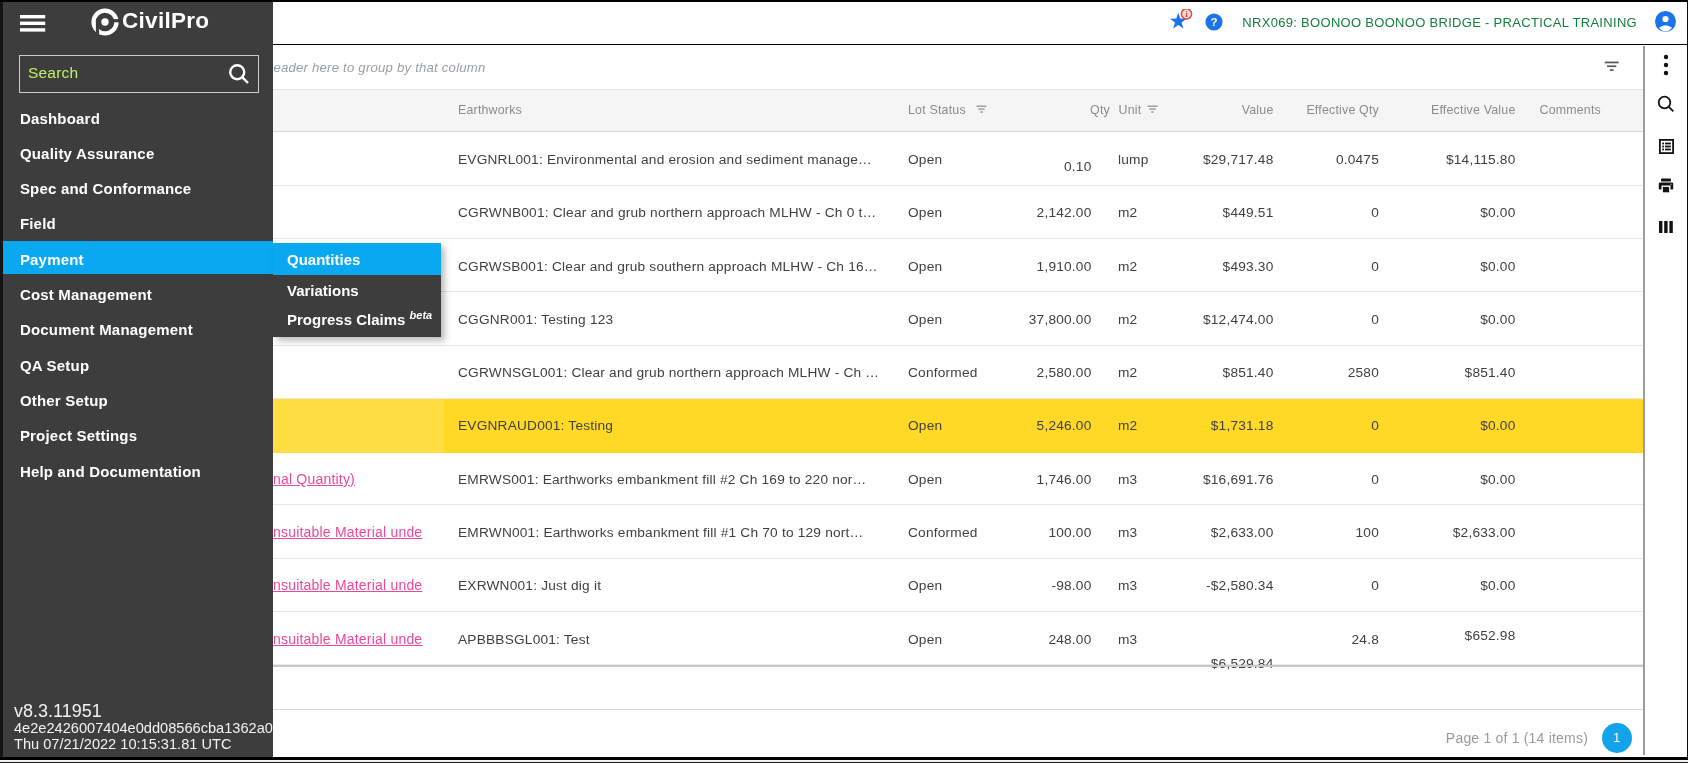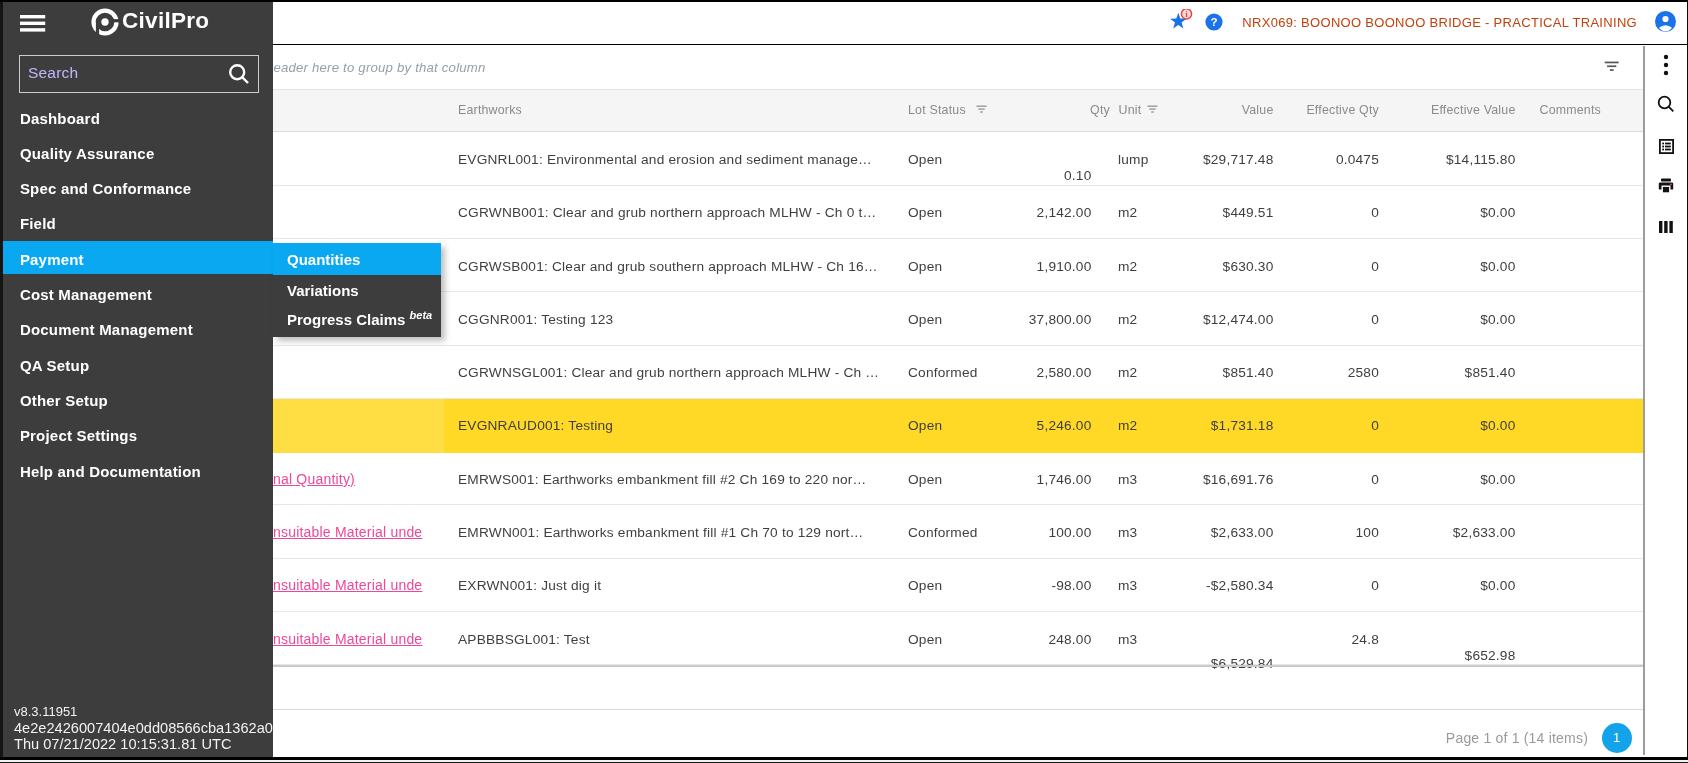--- a/index.html
+++ b/index.html
@@ -20,21 +20,21 @@
 <svg style="position:absolute;left:1168.5px;top:8.6px;" width="28" height="24" viewBox="0 0 28 24">
   <path d="M9.3 3.8 L11.3 9.6 L17.5 9.7 L12.6 13.5 L14.4 19.4 L9.3 15.9 L4.2 19.4 L6.0 13.5 L1.1 9.7 L7.3 9.6 Z" fill="#1a73e8"></path>
   <circle cx="17.5" cy="4.9" r="5.1" fill="#fbdbdb" stroke="#e8413d" stroke-width="1.5"></circle>
   <text x="17.5" y="8" font-size="9" font-weight="700" fill="#e8413d" text-anchor="middle" font-family="Liberation Serif,serif">i</text>
 </svg>
 
 <svg style="position:absolute;left:1205px;top:12.5px;" width="18" height="18" viewBox="0 0 18 18">
   <circle cx="9" cy="9" r="8.6" fill="#1a73e8"></circle>
   <text x="9" y="13.2" font-size="11.5" font-weight="700" fill="#fff" text-anchor="middle" font-family="Liberation Sans,sans-serif">?</text>
 </svg>
-<div style="position:absolute;right:51px;top:21.5px;transform:translateY(-50%);font-size:13px;letter-spacing:.3px;color:#c2410c;white-space:nowrap;">NRX069: BOONOO BOONOO BRIDGE - PRACTICAL TRAINING</div>
+<div style="position:absolute;right:51px;top:21.5px;transform:translateY(-50%);font-size:13px;letter-spacing:.3px;color:#15803d;white-space:nowrap;">NRX069: BOONOO BOONOO BRIDGE - PRACTICAL TRAINING</div>
 
 <svg style="position:absolute;left:1655px;top:10.5px;" width="21" height="21" viewBox="0 0 21 21">
   <circle cx="10.5" cy="10.5" r="10.5" fill="#1a73e8"></circle>
   <circle cx="10.5" cy="8" r="3.1" fill="#fff"></circle>
   <path d="M3.9 16.8 Q10.5 11.6 17.1 16.8 Q14.2 20.4 10.5 20.4 Q6.8 20.4 3.9 16.8Z" fill="#fff"></path>
 </svg>
 
 <div style="position:absolute;left:173.7px;top:67px;transform:translateY(-50%);font-style:italic;font-size:13.2px;color:#95a0aa;white-space:nowrap;letter-spacing:.2px;">Drag a column header here to group by that column</div>
 
 <svg style="position:absolute;left:1604px;top:61px;" width="16" height="12" viewBox="0 0 16 12">
@@ -59,39 +59,39 @@
     <rect x="4.2" y="6.3" width="2.6" height="1.4" fill="#9a9a9a"></rect>
   </svg>
 <div class="hr" style="right:414.5px;top:110px;">Value</div>
 <div class="hr" style="right:309px;top:110px;margin-left:43px;">Effective Qty</div>
 <div class="hr" style="right:172.5px;top:110px;">Effective Value</div>
 <div class="hl" style="left:1539.5px;top:110px;">Comments</div>
 
 <div style="position:absolute;left:4px;top:132.40px;width:1639.50px;height:53.28px;border-bottom:1px solid #e7e7e7;"></div>
 <div class="cl" style="left:458px;top:159.04px;">EVGNRL001: Environmental and erosion and sediment manage…</div>
 <div class="cl" style="left:908px;top:159.04px;">Open</div>
-<div class="cr" style="right:596.5px;top:175px;">0.10</div>
+<div class="cr" style="right:596.5px;top:166px;">0.10</div>
 <div class="cl" style="left:1118px;top:159.04px;">lump</div>
 <div class="cr" style="right:414.5px;top:159.04px;">$29,717.48</div>
 <div class="cr" style="right:309px;top:159.04px;">0.0475</div>
 <div class="cr" style="right:172.5px;top:159.04px;">$14,115.80</div>
 <div style="position:absolute;left:4px;top:185.68px;width:1639.50px;height:53.28px;border-bottom:1px solid #e7e7e7;"></div>
 <div class="cl" style="left:458px;top:212.32px;">CGRWNB001: Clear and grub northern approach MLHW - Ch 0 t…</div>
 <div class="cl" style="left:908px;top:212.32px;">Open</div>
 <div class="cr" style="right:596.5px;top:212.32px;">2,142.00</div>
 <div class="cl" style="left:1118px;top:212.32px;">m2</div>
 <div class="cr" style="right:414.5px;top:212.32px;">$449.51</div>
 <div class="cr" style="right:309px;top:212.32px;">0</div>
 <div class="cr" style="right:172.5px;top:212.32px;">$0.00</div>
 <div style="position:absolute;left:4px;top:238.96px;width:1639.50px;height:53.28px;border-bottom:1px solid #e7e7e7;"></div>
 <div class="cl" style="left:458px;top:265.60px;">CGRWSB001: Clear and grub southern approach MLHW - Ch 16…</div>
 <div class="cl" style="left:908px;top:265.60px;">Open</div>
 <div class="cr" style="right:596.5px;top:265.60px;">1,910.00</div>
 <div class="cl" style="left:1118px;top:265.60px;">m2</div>
-<div class="cr" style="right:414.5px;top:265.60px;">$630.30</div>
+<div class="cr" style="right:414.5px;top:265.60px;">$493.30</div>
 <div class="cr" style="right:309px;top:265.60px;">0</div>
 <div class="cr" style="right:172.5px;top:265.60px;">$0.00</div>
 <div style="position:absolute;left:4px;top:292.24px;width:1639.50px;height:53.28px;border-bottom:1px solid #e7e7e7;"></div>
 <div class="cl" style="left:458px;top:318.88px;">CGGNR001: Testing 123</div>
 <div class="cl" style="left:908px;top:318.88px;">Open</div>
 <div class="cr" style="right:596.5px;top:318.88px;">37,800.00</div>
 <div class="cl" style="left:1118px;top:318.88px;">m2</div>
 <div class="cr" style="right:414.5px;top:318.88px;">$12,474.00</div>
 <div class="cr" style="right:309px;top:318.88px;">0</div>
 <div class="cr" style="right:172.5px;top:318.88px;">$0.00</div>
@@ -139,21 +139,21 @@
 <div class="cr" style="right:309px;top:585.28px;">0</div>
 <div class="cr" style="right:172.5px;top:585.28px;">$0.00</div>
 <div style="position:absolute;left:4px;top:611.92px;width:1639.50px;height:53.28px;border-bottom:1px solid #e7e7e7;"></div>
 <div class="lnk" style="left:273px;top:638.56px;">nsuitable Material unde</div>
 <div class="cl" style="left:458px;top:638.56px;">APBBBSGL001: Test</div>
 <div class="cl" style="left:908px;top:638.56px;">Open</div>
 <div class="cr" style="right:596.5px;top:638.56px;">248.00</div>
 <div class="cl" style="left:1118px;top:638.56px;">m3</div>
 <div class="cr" style="right:414.5px;top:638.56px;margin-top:24px;">$6,529.84</div>
 <div class="cr" style="right:309px;top:638.56px;">24.8</div>
-<div class="cr" style="right:172.5px;top:655px;">$652.98</div>
+<div class="cr" style="right:172.5px;top:635px;">$652.98</div>
 <div style="position:absolute;left:3.2px;top:398.80px;width:441px;height:54.6px;background:rgba(255,255,255,0.14);"></div>
 
 <div style="position:absolute;left:4px;top:665.2px;width:1639.5px;height:1.4px;background:#c9c9c9;"></div>
 
 <div style="position:absolute;left:4px;top:708.7px;width:1639.5px;height:1.4px;background:#d9d9d9;"></div>
 <div style="position:absolute;right:100px;top:738px;transform:translateY(-50%);font-size:14px;color:#9a9a9a;white-space:nowrap;letter-spacing:.2px;">Page 1 of 1 (14 items)</div>
 <div style="position:absolute;left:1601.5px;top:723px;width:30px;height:30px;border-radius:50%;background:#12a3ea;color:#fff;font-size:13px;text-align:center;line-height:30px;">1</div>
 
 <div style="position:absolute;left:1643.2px;top:45.5px;width:1.4px;height:709.5px;background:#9c9c9c;"></div>
 <svg style="position:absolute;left:1663px;top:54px;" width="6" height="22" viewBox="0 0 6 22">
@@ -193,38 +193,38 @@
     <rect x="0" y="13.2" width="25.2" height="3.4" fill="#fff"></rect>
   </svg>
   <svg style="position:absolute;left:86.5px;top:5.7px;" width="30" height="30" viewBox="0 0 30 30">
     <circle cx="15" cy="15" r="13.6" fill="#fff"></circle>
     <circle cx="15" cy="15" r="6.5" fill="none" stroke="#3d3d3d" stroke-width="5.6"></circle>
     <rect x="23" y="12.1" width="7.2" height="3.2" fill="#3d3d3d"></rect>
     <rect x="5.9" y="17" width="3.2" height="13.2" fill="#3d3d3d"></rect>
   </svg>
   <div style="position:absolute;left:118.8px;top:19.8px;transform:translateY(-50%);font-size:22.5px;font-weight:700;color:#fff;letter-spacing:.3px;">CivilPro</div>
   <div style="position:absolute;left:15.8px;top:53.5px;width:240px;height:38px;border:1.2px solid #cccccc;"></div>
-  <div style="position:absolute;left:24.8px;top:71.8px;transform:translateY(-50%);font-size:15.5px;color:#c4b5fd;letter-spacing:.2px;">Search</div>
+  <div style="position:absolute;left:24.8px;top:71.8px;transform:translateY(-50%);font-size:15.5px;color:#bef264;letter-spacing:.2px;">Search</div>
   <svg style="position:absolute;left:225.3px;top:61px;" width="22" height="22" viewBox="0 0 22 22">
     <circle cx="9.2" cy="9.2" r="7" fill="none" stroke="#fff" stroke-width="2.4"></circle>
     <line x1="14.4" y1="14.4" x2="20" y2="20" stroke="#fff" stroke-width="2.4"></line>
   </svg>
   <div style="position:absolute;left:0;top:239.7px;width:270.3px;height:33px;background:#09a8f1;"></div>
   <div class="nav" style="top:116.0px;">Dashboard</div>
   <div class="nav" style="top:151.3px;">Quality Assurance</div>
   <div class="nav" style="top:186.6px;">Spec and Conformance</div>
   <div class="nav" style="top:221.9px;">Field</div>
   <div class="nav" style="top:257.2px;">Payment</div>
   <div class="nav" style="top:292.5px;">Cost Management</div>
   <div class="nav" style="top:327.8px;">Document Management</div>
   <div class="nav" style="top:363.1px;">QA Setup</div>
   <div class="nav" style="top:398.4px;">Other Setup</div>
   <div class="nav" style="top:433.7px;">Project Settings</div>
   <div class="nav" style="top:469.0px;">Help and Documentation</div>
-  <div style="position:absolute;left:10.8px;top:709.5px;transform:translateY(-50%);font-size:13px;color:#f2f2f2;white-space:nowrap;">v8.3.11951</div>
+  <div style="position:absolute;left:10.8px;top:709.5px;transform:translateY(-50%);font-size:18px;color:#f2f2f2;white-space:nowrap;">v8.3.11951</div>
   <div style="position:absolute;left:10.8px;top:726px;transform:translateY(-50%);font-size:14.6px;color:#f2f2f2;white-space:nowrap;">4e2e2426007404e0dd08566cba1362a0d4e8c7b2</div>
   <div style="position:absolute;left:10.8px;top:742px;transform:translateY(-50%);font-size:14.6px;color:#f2f2f2;white-space:nowrap;">Thu 07/21/2022 10:15:31.81 UTC</div>
 </div>
 
 <div style="position:absolute;left:273px;top:242.5px;width:168px;height:94.5px;background:#3d3d3d;box-shadow:4px 4px 6px rgba(0,0,0,.25);">
   <div style="position:absolute;left:0;top:0;width:168px;height:32.5px;background:#09a8f1;"></div>
   <div class="pitem" style="left:14px;top:16.5px;">Quantities</div>
   <div class="pitem" style="left:14px;top:47.5px;">Variations</div>
   <div class="pitem" style="left:14px;top:75.5px;">Progress Claims <span style="font-size:11px;font-style:italic;font-weight:600;vertical-align:6px;">beta</span></div>
 </div>

